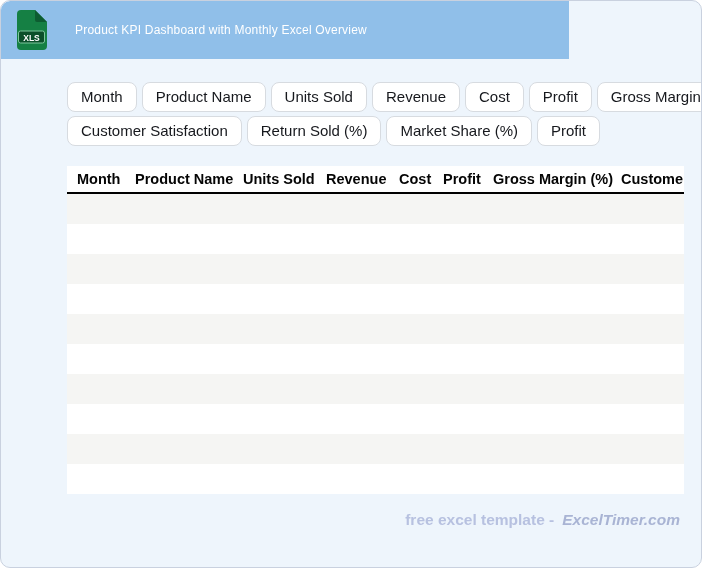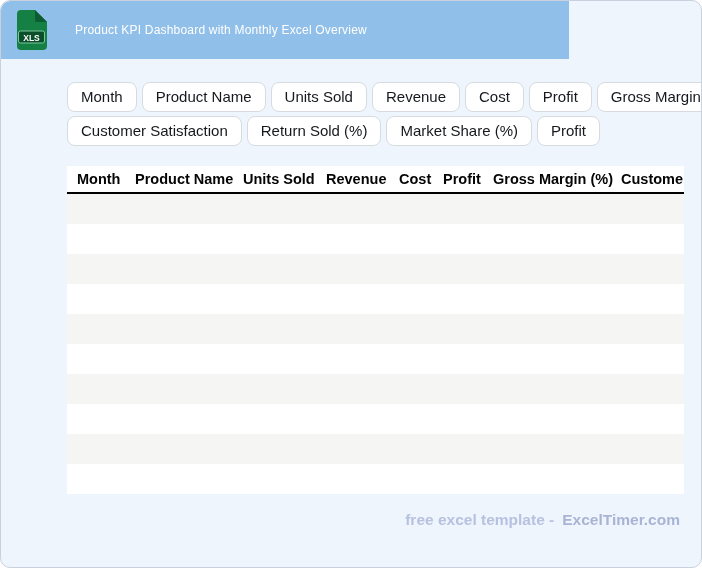--- a/index.html
+++ b/index.html
@@ -81,20 +81,21 @@
     text-align:right;
     font-size:15.5px;
   }
   .footer .caption{color:var(--footer-text);font-weight:bold;}
   .footer .brand{
     color:var(--footer-brand);
     font-weight:bold;
     margin-left:8px;
     text-decoration:none;
     cursor:pointer;
+    font-style:italic;
   }
 </style>
 </head>
 <body>
 
 <div class="card">
 
   <div class="banner">
     <svg class="file-icon" width="30" height="40" viewBox="0 0 30 40" aria-hidden="true">
       <path d="M4 0 H18 L30 12 V36 a4 4 0 0 1 -4 4 H4 a4 4 0 0 1 -4 -4 V4 a4 4 0 0 1 4 -4 Z" fill="var(--icon-green)"></path>

